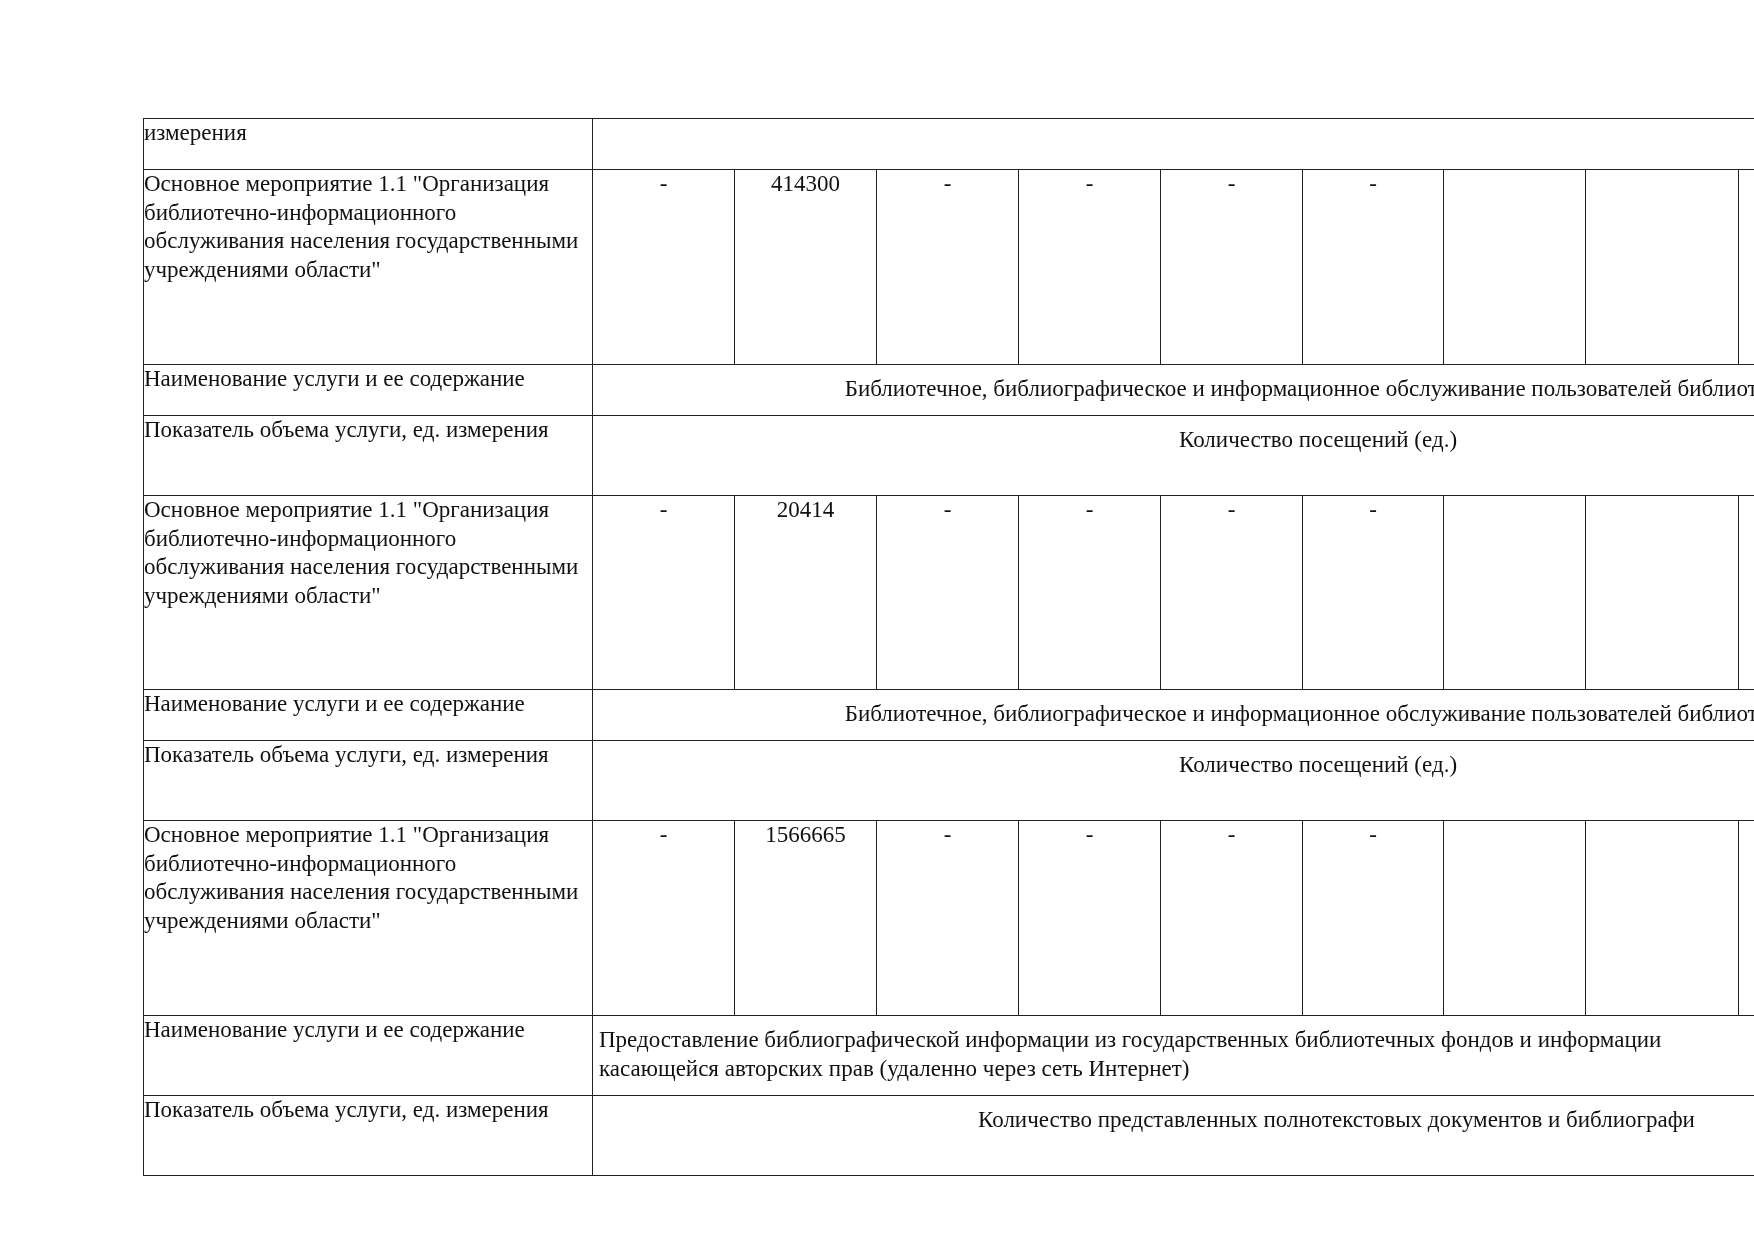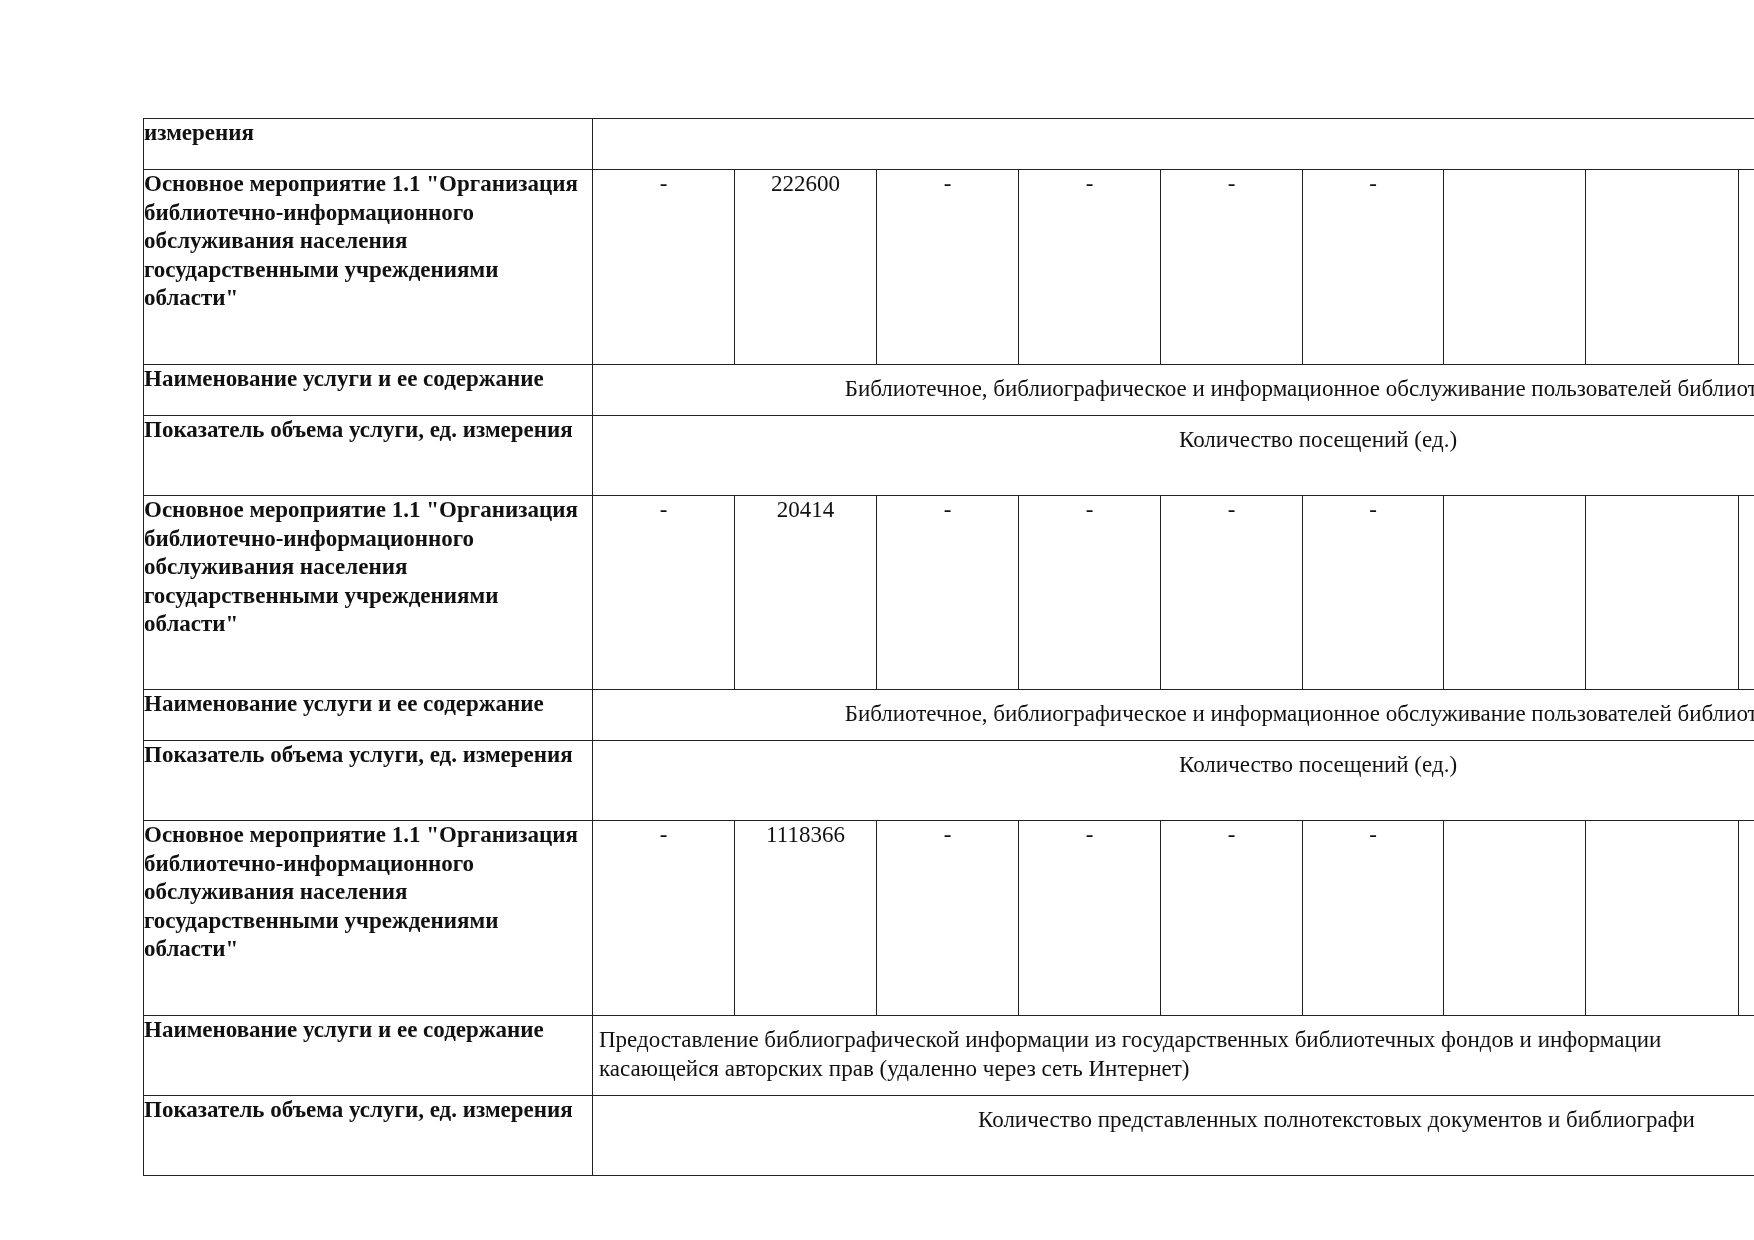--- a/index.html
+++ b/index.html
@@ -3,21 +3,21 @@
 <meta charset="utf-8">
 <style>
   html, body { margin: 0; padding: 0; background: #ffffff; }
   body { width: 1754px; height: 1240px; overflow: hidden; position: relative;
          font-family: "Liberation Serif", serif; color: #111; }
   .page { position: absolute; left: 0; top: 0; width: 1754px; height: 1240px; overflow: hidden; }
   table.grid { position: absolute; left: 143px; top: 118px; border-collapse: collapse;
                table-layout: fixed; width: 1900px; }
   table.grid td { border: 1.5px solid #222; vertical-align: top; padding: 0;
                   font-size: 23px; line-height: 28.5px; }
-  td.label { padding: 10px 6px 0 7px; font-weight: bold; }
+  td.label { padding: 10px 6px 0 7px; }
   td.val { text-align: center; padding-top: 10px; }
   td.span { white-space: nowrap; overflow: hidden; }
   td.span.center { text-align: center; padding-top: 10px; }
   td.span.left { text-align: left; padding: 10px 6px 0 6px; white-space: normal; }
 </style>
 </head>
 <body>
 
 <div class="page">
   <table class="grid">
@@ -36,21 +36,21 @@
     <tbody>
 
       <tr style="height:51px">
         <td class="label">измерения</td>
         <td class="span center" colspan="9"></td>
       </tr>
 
       <tr style="height:195px">
         <td class="label">Основное мероприятие 1.1 "Организация библиотечно-информационного обслуживания населения государственными учреждениями области"</td>
         <td class="val">-</td>
-        <td class="val">222600</td>
+        <td class="val">414300</td>
         <td class="val">-</td>
         <td class="val">-</td>
         <td class="val">-</td>
         <td class="val">-</td>
         <td class="val"></td>
         <td class="val"></td>
         <td class="val"></td>
       </tr>
 
       <tr style="height:51px">
@@ -82,21 +82,21 @@
       </tr>
 
       <tr style="height:80px">
         <td class="label">Показатель объема услуги, ед. измерения</td>
         <td class="span center" colspan="9">Количество посещений (ед.)</td>
       </tr>
 
       <tr style="height:195px">
         <td class="label">Основное мероприятие 1.1 "Организация библиотечно-информационного обслуживания населения государственными учреждениями области"</td>
         <td class="val">-</td>
-        <td class="val">1118366</td>
+        <td class="val">1566665</td>
         <td class="val">-</td>
         <td class="val">-</td>
         <td class="val">-</td>
         <td class="val">-</td>
         <td class="val"></td>
         <td class="val"></td>
         <td class="val"></td>
       </tr>
 
       <tr style="height:80px">

